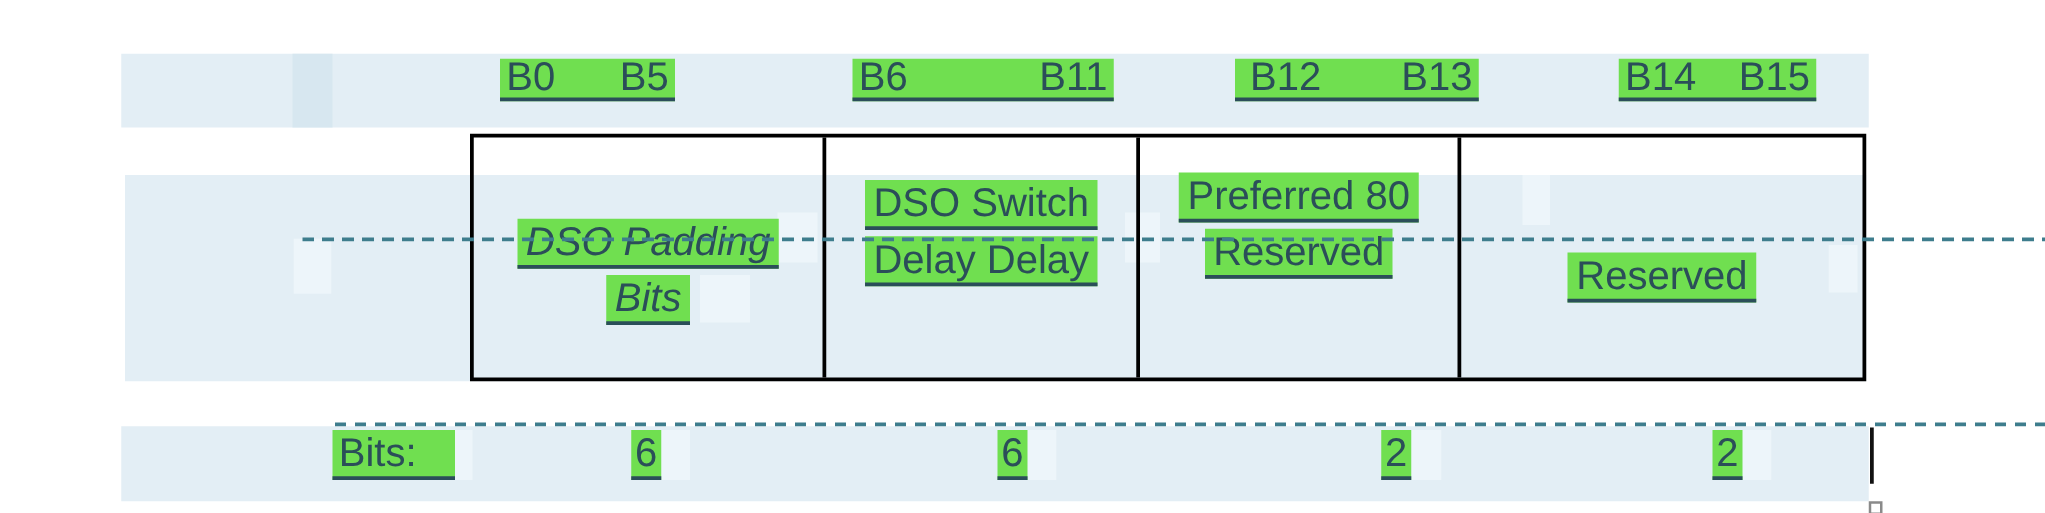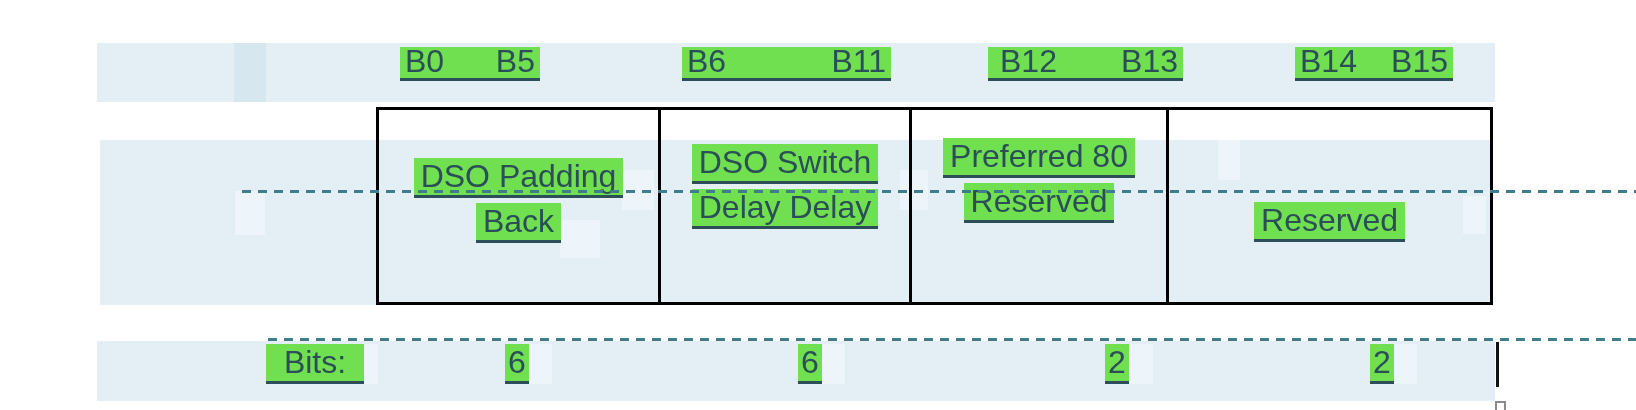--- a/index.html
+++ b/index.html
@@ -27,21 +27,21 @@
     font-size:32px;line-height:34px;padding:0 5px;box-sizing:border-box;
   }
 
   .ftable{
     position:absolute;left:376px;top:79px;width:1117px;height:198px;
     border:3px solid var(--border);box-sizing:border-box;
     display:flex;z-index:3;background:transparent;
   }
   .cell{box-sizing:border-box;text-align:center;font-size:32px;line-height:45px;}
   .cell+.cell{border-left:3px solid var(--border);}
-  .cell-1{width:279px;padding-top:44px;}
+  .cell-1{width:279px;padding-top:61px;font-style:italic;}
   .cell-2{width:251px;padding-top:30px;}
   .cell-3{width:257px;padding-top:24px;text-decoration:underline;}
   .cell-4{flex:1;padding-top:88px;}
 
   .hl{
     display:inline-block;background:var(--highlight-green);
     line-height:37px;padding:0 7px;border-bottom:3px solid var(--text);
   }
 
   .dashed{
@@ -49,21 +49,21 @@
     background:repeating-linear-gradient(90deg,var(--dashed) 0 9px,transparent 9px 16px);
   }
   .dash-mid{left:242px;top:162px;width:1394px;}
   .dash-bottom{left:268px;top:310px;width:1368px;}
 
   .bitsbox{
     position:absolute;top:316px;height:37px;z-index:4;
     background:var(--highlight-green);border-bottom:3px solid var(--text);
     font-size:32px;line-height:37px;text-align:center;box-sizing:content-box;
   }
-  .bits-label{left:266px;width:88px;text-align:center;padding:0 5px;}
+  .bits-label{left:266px;width:88px;text-align:left;padding:0 5px;}
   .bv-1{left:505px;width:24px;}
   .bv-2{left:798px;width:24px;}
   .bv-3{left:1105px;width:24px;}
   .bv-4{left:1370px;width:24px;}
 
   .caret{position:absolute;left:1496px;top:314px;width:3px;height:45px;background:#111;z-index:7;}
   .handle{
     position:absolute;left:1495px;top:373px;width:11px;height:11px;
     background:#fff;border:2px solid #8a8a8a;box-sizing:border-box;z-index:7;
   }
@@ -103,21 +103,21 @@
     <span>B13</span>
   </div>
   <div class="brange" style="left:1295px;width:158px;gap:32px;">
     <span>B14</span>
     <span>B15</span>
   </div>
 
   <div class="ftable">
     <div class="cell cell-1">
       <div><span class="hl">DSO Padding</span></div>
-      <div><span class="hl">Back</span></div>
+      <div><span class="hl">Bits</span></div>
     </div>
     <div class="cell cell-2">
       <div><span class="hl">DSO Switch</span></div>
       <div><span class="hl">Delay Delay</span></div>
     </div>
     <div class="cell cell-3">
       <div><span class="hl">Preferred 80</span></div>
       <div><span class="hl">Reserved</span></div>
     </div>
     <div class="cell cell-4">

